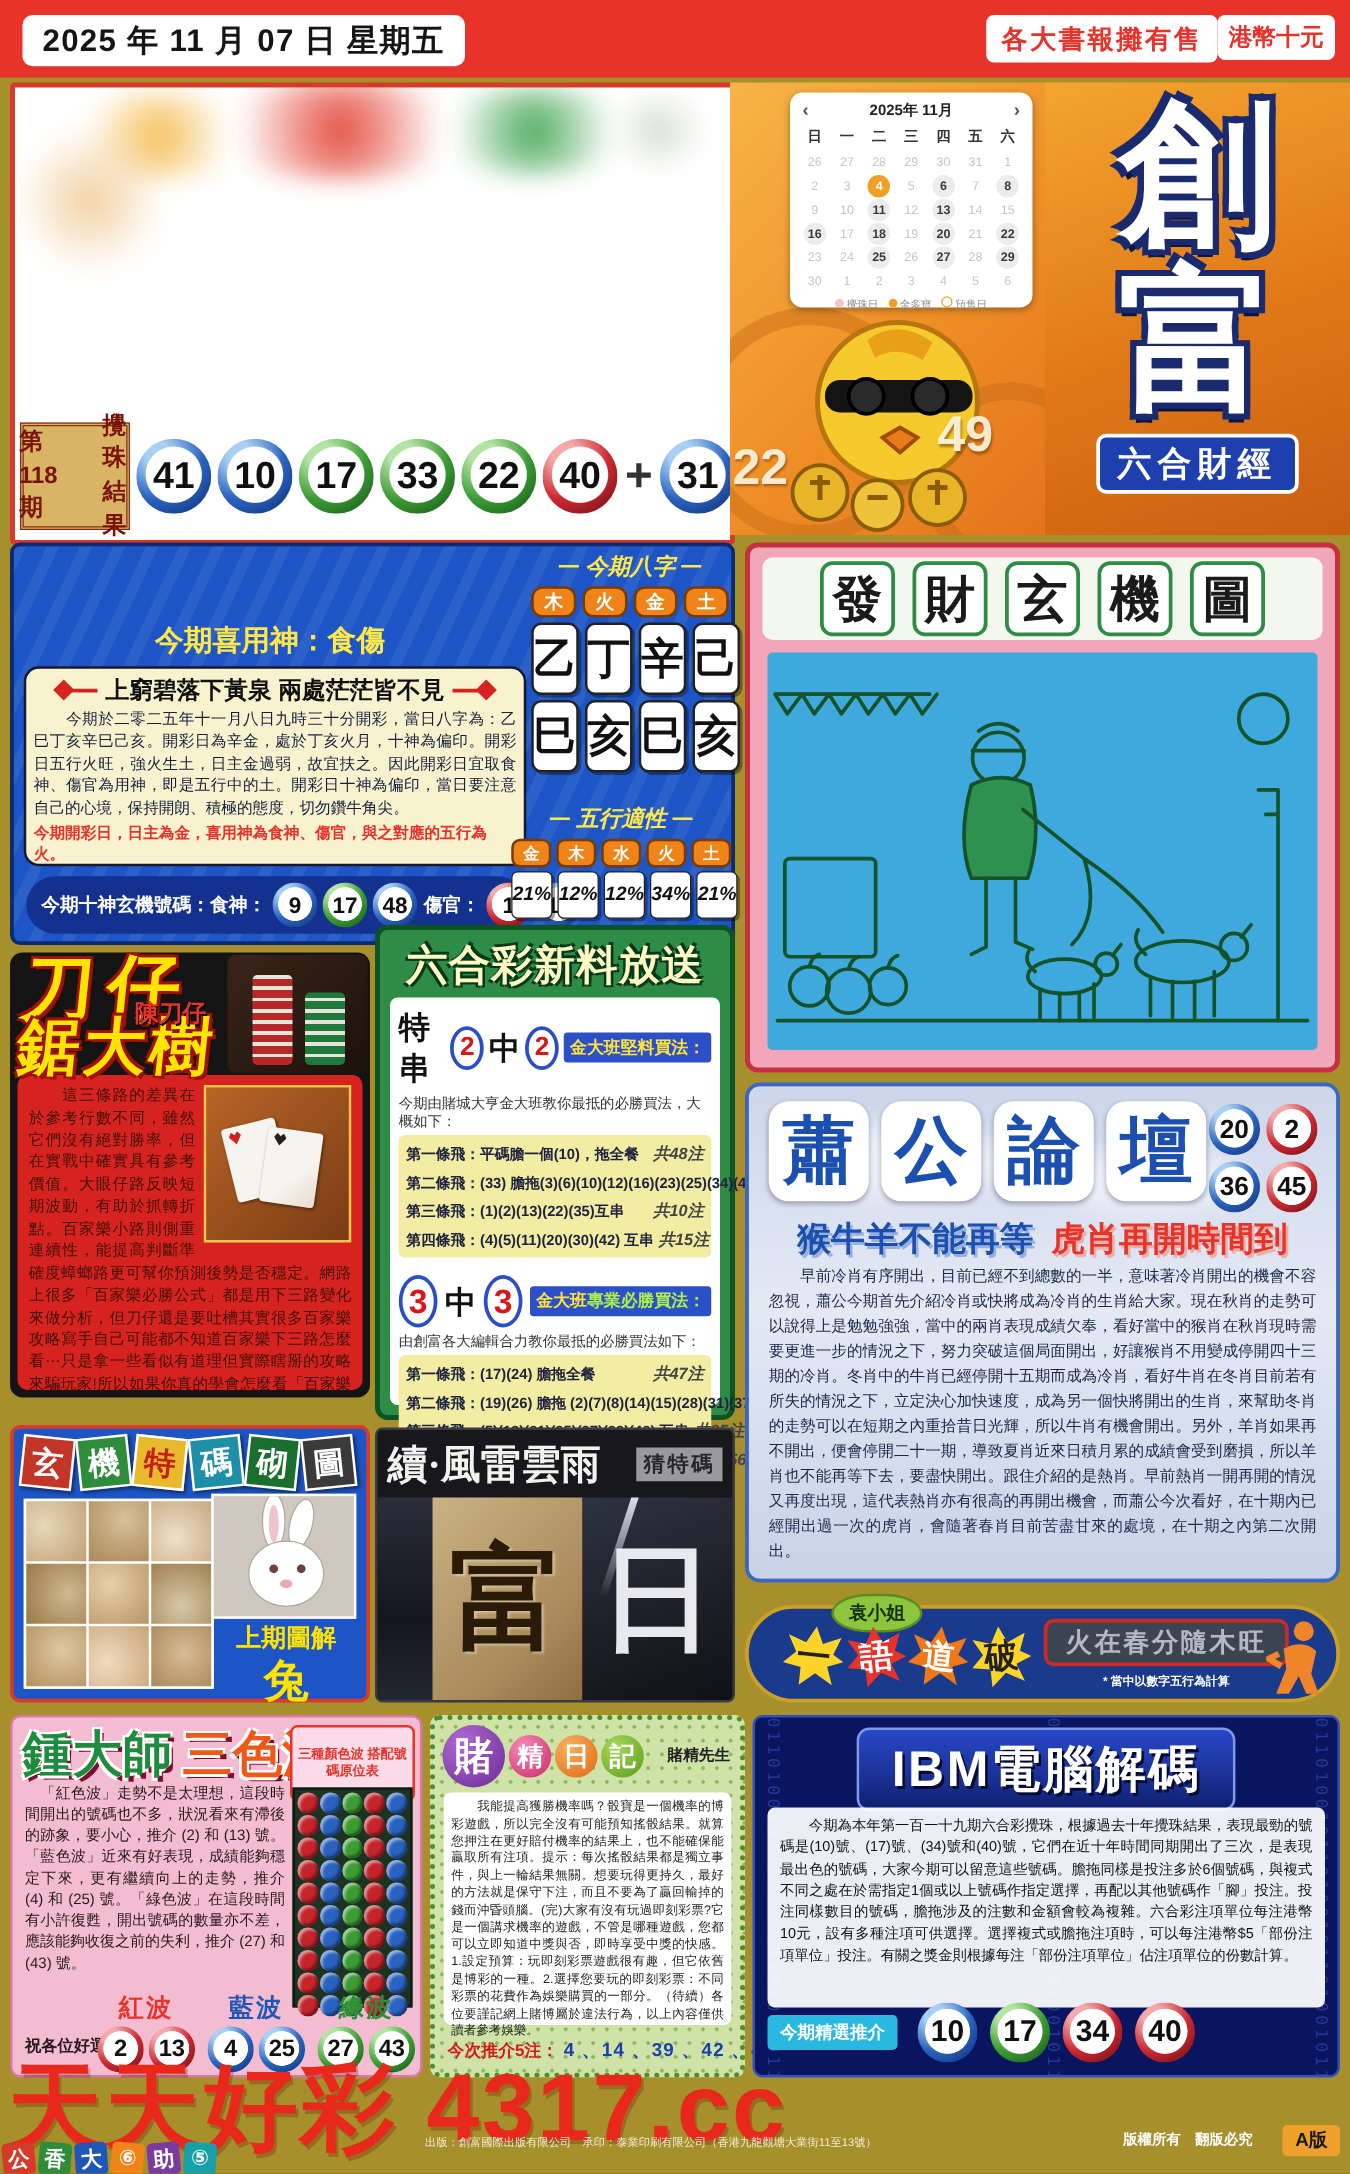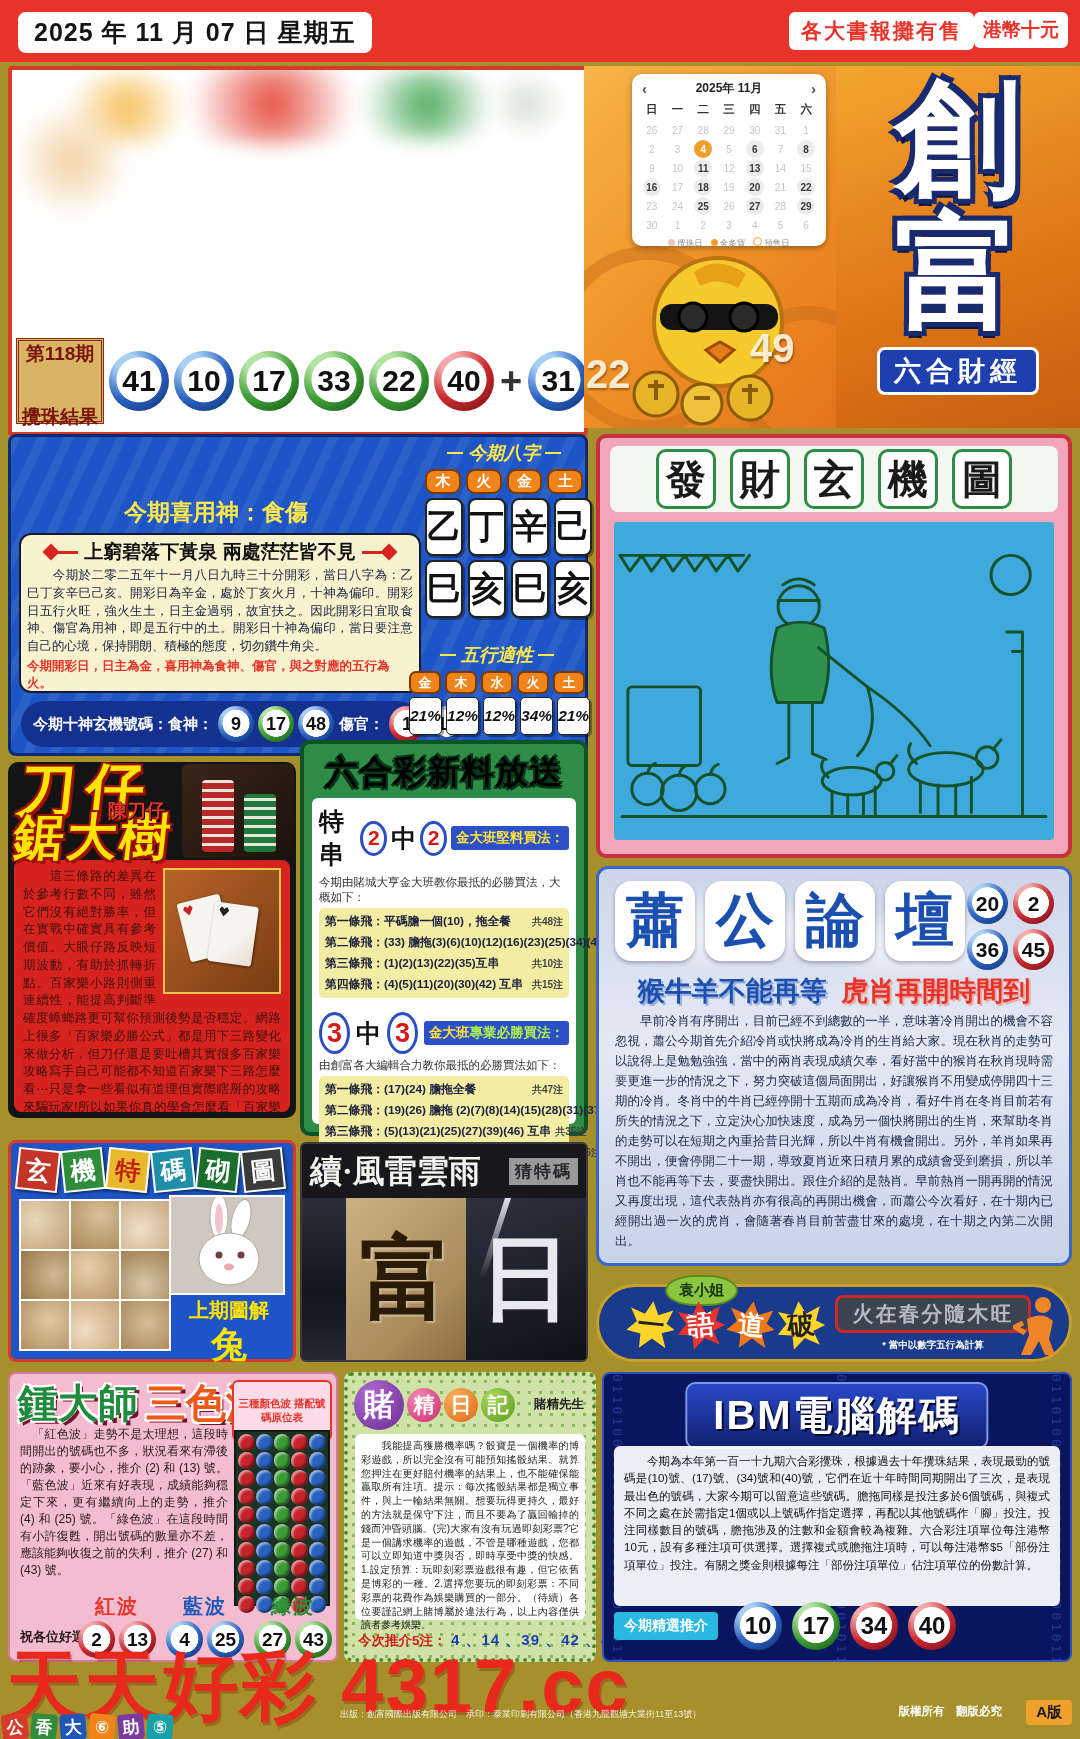--- a/index.html
+++ b/index.html
@@ -17,21 +17,21 @@
   .ball.red{background:radial-gradient(circle at 50% 48%,#fff 0 51%,rgba(255,255,255,0) 53%),radial-gradient(circle at 30% 22%,#f4aaaa 0 16%,#cc2830 56%,#5e0a10 100%);}
   .ball.green{background:radial-gradient(circle at 50% 48%,#fff 0 51%,rgba(255,255,255,0) 53%),radial-gradient(circle at 30% 22%,#b4e4a4 0 16%,#3c9c34 56%,#104e14 100%);}
   .balls-lg{display:flex;gap:5px;align-items:center;}.balls-lg .ball{width:60px;height:60px;font-size:30px;}
   .balls-md{display:inline-flex;gap:4px;align-items:center;}.balls-md .ball{width:37px;height:37px;font-size:19px;}
   .balls-ibm{display:inline-flex;gap:10px;align-items:center;}.balls-ibm .ball{width:48px;height:48px;font-size:24px;}
   .balls-xg{display:inline-flex;flex-wrap:wrap;gap:5px;width:92px;}.balls-xg .ball{width:41px;height:41px;font-size:21px;}
   
   .result{position:absolute;left:8px;top:66px;width:572px;height:362px;background:#fff;border:4px solid #d63a2a;border-radius:4px;overflow:hidden;}
   .blob{position:absolute;border-radius:50%;filter:blur(9px);opacity:.85;}
   .result-row{position:absolute;left:4px;bottom:8px;right:2px;display:flex;align-items:center;gap:5px;}
-  .issue-badge{width:82px;height:80px;background:#d9b464;border:3px double #8a2c18;color:#7a1408;font-weight:800;font-size:19px;display:flex;flex-direction:column;align-items:center;justify-content:space-between;line-height:1.4;flex:0 0 auto;gap:36px;}
+  .issue-badge{width:82px;height:80px;background:#d9b464;border:3px double #8a2c18;color:#7a1408;font-weight:800;font-size:19px;display:flex;align-items:center;justify-content:flex-end;line-height:1.4;flex:0 0 auto;gap:36px;}
   .plus{font-size:38px;font-weight:800;color:#333;margin:0 1px;}
   
   .mast{position:absolute;left:584px;top:66px;width:496px;height:362px;background:linear-gradient(135deg,#f6b448 0%,#ef8f26 40%,#e2701c 75%,#f3a83c 100%);overflow:hidden;}
   .mast .swirl{position:absolute;border-radius:50%;border:14px solid rgba(197,106,22,.45);}
   .calendar{position:absolute;left:48px;top:8px;width:194px;height:172px;background:#fff;border-radius:10px;box-shadow:0 2px 6px rgba(0,0,0,.35);padding:5px 7px;box-sizing:border-box;}
   .cal-head{display:flex;align-items:center;justify-content:space-between;font-size:12px;font-weight:700;color:#222;padding:1px 3px;}
   .cal-arrow{font-size:15px;color:#555;cursor:pointer;line-height:1;}
   .cal-grid{display:grid;grid-template-columns:repeat(7,1fr);row-gap:1px;margin-top:2px;}
   .wd{font-size:11.5px;font-weight:800;color:#333;text-align:center;padding:2px 0;}
   .day{width:18px;height:18px;margin:0 auto;display:flex;align-items:center;justify-content:center;font-size:10px;border-radius:50%;color:#c6c6c6;}
@@ -80,34 +80,34 @@
   .stack.s1{right:60px;height:72px;background:repeating-linear-gradient(0deg,#b82828 0 6px,#e8e4da 6px 9px);}
   .stack.s2{right:18px;height:58px;background:repeating-linear-gradient(0deg,#1e7a3c 0 6px,#e8e4da 6px 9px);}
   .dz-body{position:absolute;left:6px;right:6px;top:98px;bottom:6px;background:#d6231f;border-radius:8px;padding:8px 9px;box-sizing:border-box;color:#401008;font-size:12.5px;line-height:1.42;text-align:justify;}
   .dz-photo{float:right;width:114px;height:122px;margin:0 0 4px 7px;background:linear-gradient(135deg,#b86428,#7a3c14);border:2px solid #e8c84a;position:relative;}
   .card{position:absolute;background:#f6f4ee;border-radius:3px;width:44px;height:60px;box-shadow:1px 1px 3px rgba(0,0,0,.5);}
   .card.c1{left:18px;top:28px;transform:rotate(-14deg);}
   .card.c2{left:46px;top:34px;transform:rotate(8deg);background:linear-gradient(135deg,#f6f4ee 60%,#e8dcd0);}
   .card .pip{position:absolute;left:5px;top:4px;width:10px;height:10px;background:#c22;clip-path:polygon(50% 100%,0 35%,25% 0,50% 25%,75% 0,100% 35%);}
   
   .xinliao{position:absolute;left:300px;top:740px;width:288px;height:396px;background:#2e8c46;border:4px solid #0c5424;border-radius:10px;box-sizing:border-box;}
-  .xl-title{text-align:center;margin-top:6px;font-size:33px;font-weight:800;color:#000000;letter-spacing:1px;text-shadow:2px 2px 0 #06381a,-2px 2px 0 #06381a,2px -2px 0 #06381a;white-space:nowrap;}
+  .xl-title{text-align:center;margin-top:6px;font-size:33px;font-weight:800;color:#fef9c3;letter-spacing:1px;text-shadow:2px 2px 0 #06381a,-2px 2px 0 #06381a,2px -2px 0 #06381a;white-space:nowrap;}
   .xl-box{position:absolute;left:8px;right:8px;top:54px;bottom:8px;background:#fff;border-radius:6px;padding:7px 7px;box-sizing:border-box;}
   .sec-head{display:flex;align-items:center;gap:4px;}
   .sec-pre{font-size:25px;font-weight:800;color:#111;letter-spacing:1px;}
   .numcir{display:inline-flex;align-items:center;justify-content:center;width:29px;height:29px;border-radius:50%;border:3px solid #2b4ec8;color:#d61818;font-size:21px;font-weight:800;}
   .numcir.big{width:36px;height:36px;font-size:27px;}
   .sec-mid{font-size:25px;font-weight:800;color:#111;}
   .sec-tag{background:#2b50c8;color:#ffe23c;font-size:13.5px;font-weight:800;padding:3px 5px;border-radius:3px;white-space:nowrap;}
   .sec-tag .alt{color:#aef04c;}
   .sec-intro{font-size:11.5px;color:#333;margin:4px 0 3px;}
   .ybox{background:#f2eda2;border-radius:5px;padding:3px 6px;}
   .fly-row{display:flex;align-items:baseline;justify-content:space-between;gap:4px;padding:2.5px 0;}
   .fly-row .ft{font-size:11.8px;font-weight:700;color:#20233f;white-space:nowrap;}
-  .fly-row .fc{font-size:10px;font-weight:700;color:#444;flex:0 0 auto;}
+  .fly-row .fc{font-size:13px;font-weight:700;color:#444;flex:0 0 auto;font-style:italic;}
   .sec2-gap{height:14px;}
   
   .facai{position:absolute;left:596px;top:434px;width:476px;height:424px;background:#f2a6ba;border:4px solid #c83040;border-radius:10px;box-sizing:border-box;}
   .fc-band{position:absolute;left:10px;right:10px;top:8px;height:66px;background:#f4f7ee;border-radius:8px;display:flex;align-items:center;justify-content:center;gap:14px;}
   .ftile{width:54px;height:54px;background:#fff;border:3px solid #2e8c46;border-radius:10px;display:inline-flex;align-items:center;justify-content:center;font-size:40px;font-weight:800;color:#1a1a1a;}
   .fc-canvas{position:absolute;left:14px;right:14px;top:84px;bottom:14px;background:#3fa9de;border-radius:4px;overflow:hidden;}
   
   .xiaogong{position:absolute;left:596px;top:866px;width:476px;height:400px;border:3px solid #3a66c8;border-radius:12px;box-sizing:border-box;background:linear-gradient(180deg,#cdd6ea,#e4e9f4 45%,#c8d2e8);}
   .xg-cloud{position:absolute;border-radius:50%;background:rgba(255,255,255,.55);filter:blur(10px);}
   .xg-title{position:absolute;left:16px;top:12px;display:flex;gap:10px;}

